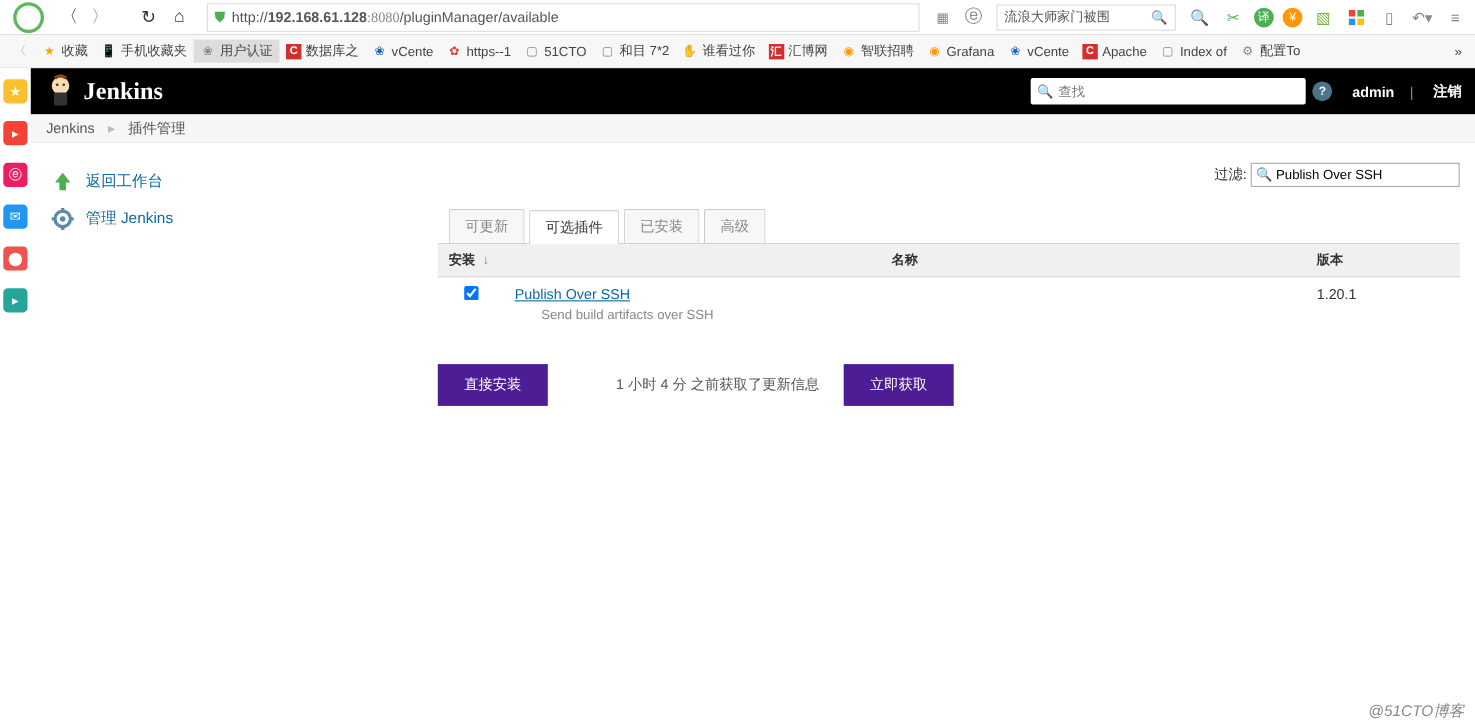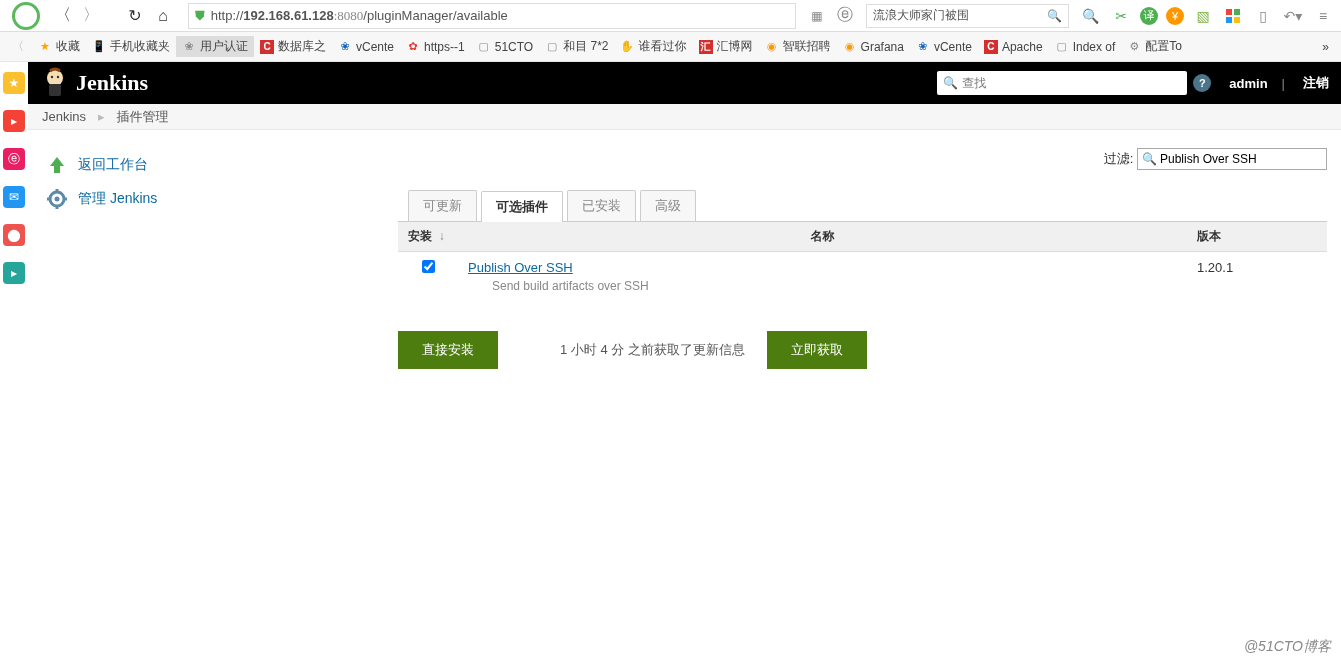--- a/index.html
+++ b/index.html
@@ -5,21 +5,21 @@
     * { margin: 0; padding: 0; box-sizing: border-box; }
     body { font-family: "Microsoft YaHei", Arial, sans-serif; font-size: 13px; color: #333; background: #fff; width: 1341px; height: 662px; overflow: hidden; position: relative; }
 
     
     .browser-toolbar { height: 32px; display: flex; align-items: center; border-bottom: 1px solid #ddd; padding: 0 4px; gap: 2px; }
     .logo-circle { width: 28px; height: 28px; border-radius: 50%; border: 3px solid #5cb85c; margin: 0 8px; }
     .nav-btn { width: 26px; height: 26px; display: flex; align-items: center; justify-content: center; color: #888; cursor: default; font-size: 16px; }
     .nav-btn.on { color: #333; }
     .url-area { flex: 1; display: flex; align-items: center; height: 26px; border: 1px solid #ddd; margin: 0 6px 0 10px; padding: 0 6px; font-size: 13px; color: #555; }
     .url-area .port { color: #888; font-family: Liberation Serif, serif; }
-    .top-search { width: 203px; height: 24px; border: 1px solid #ddd; display: flex; align-items: center; padding: 0 6px; font-size: 12px; color: #555; margin: 0 6px; }
+    .top-search { width: 163px; height: 24px; border: 1px solid #ddd; display: flex; align-items: center; padding: 0 6px; font-size: 12px; color: #555; margin: 0 6px; }
     .top-icon { width: 22px; height: 22px; display: flex; align-items: center; justify-content: center; margin: 0 3px; font-size: 14px; }
     .top-icon.circle { border-radius: 50%; color: #fff; width: 18px; height: 18px; font-size: 11px; }
     .green { background: #4caf50; }
     .orange { background: #ff9800; }
 
     
     .bookmarks-bar { height: 30px; display: flex; align-items: center; padding: 0 6px; gap: 2px; background: #f7f7f7; border-bottom: 1px solid #e5e5e5; }
     .bm { display: flex; align-items: center; gap: 4px; padding: 2px 6px; font-size: 12px; color: #444; white-space: nowrap; cursor: default; }
     .bm.active { background: #ddd; }
     .bm .ico { width: 14px; height: 14px; display: inline-flex; align-items: center; justify-content: center; font-size: 11px; }
@@ -51,35 +51,35 @@
 
     .main-panel { flex: 1; padding: 18px 14px 0 0; }
     .filter-row { text-align: right; margin-bottom: 16px; font-size: 13px; }
     .filter-input { width: 190px; height: 22px; border: 1px solid #aaa; padding: 0 4px 0 22px; font-size: 12px; background: #fff; }
     .filter-wrap { position: relative; display: inline-block; }
     .filter-wrap .mag { position: absolute; left: 5px; top: 4px; color: #888; font-size: 12px; }
 
     
     .tabs { display: flex; border-bottom: 1px solid #ccc; margin-top: 20px; padding-left: 10px; }
     .tab { padding: 6px 14px; border: 1px solid #ccc; border-bottom: none; background: #f7f7f7; margin-right: 4px; font-size: 13px; color: #888; border-radius: 2px 2px 0 0; cursor: pointer; }
-    .tab.active { background: #fff; color: #333; font-weight: bold; position: relative; top: 1px; }
+    .tab.active { background: #fff; color: #333; font-weight: normal; position: relative; top: 1px; }
 
     
     .plugin-table { width: 100%; border-collapse: collapse; }
     .plugin-table th { background: #f0f0f0; text-align: left; padding: 6px 10px; font-size: 12px; font-weight: bold; border-bottom: 1px solid #ddd; }
     .plugin-table th.install { width: 60px; }
     .plugin-table th.version { width: 140px; text-align: left; }
     .plugin-table td { padding: 8px 10px; font-size: 13px; vertical-align: top; }
     .plugin-table td.center { text-align: center; }
     .plugin-link { color: #0b6aa2; text-decoration: underline; font-size: 13px; }
     .plugin-desc { color: #888; font-size: 12px; padding-left: 24px; margin-top: 4px; }
 
     
     .button-row { margin-top: 30px; display: flex; align-items: center; gap: 62px; padding-left: 0; }
-    .btn { background: #4d7c0f; color: #fff; border: none; padding: 10px 24px; font-size: 13px; cursor: pointer; font-family: Liberation Serif, serif; }
+    .btn { background: #4c1d95; color: #fff; border: none; padding: 10px 24px; font-size: 13px; cursor: pointer; font-family: Liberation Serif, serif; }
     .status-text { color: #555; font-size: 13px; }
 
     .watermark { position: absolute; right: 10px; bottom: 6px; color: #888; font-style: italic; font-size: 14px; }
   </style>
 </head>
 <body>
 
 <div class="browser-toolbar">
   <div class="logo-circle"></div>
   <div class="nav-btn on">〈</div>

